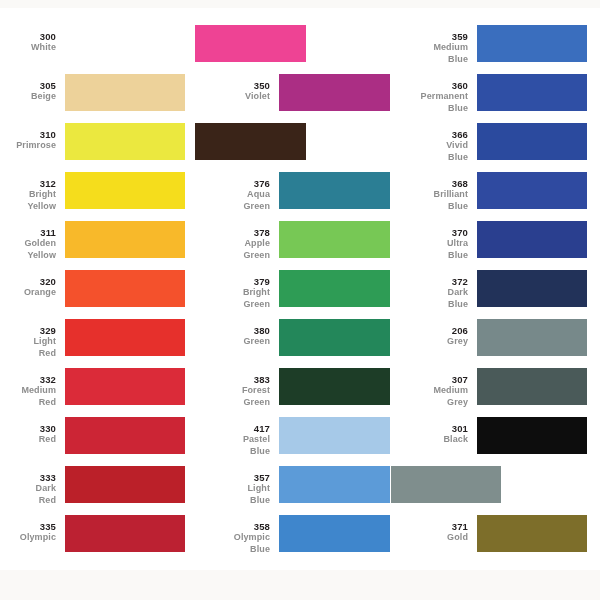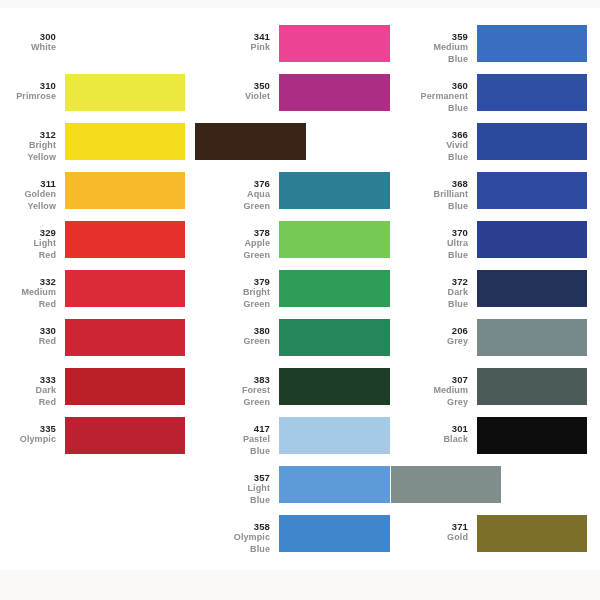--- a/index.html
+++ b/index.html
@@ -94,34 +94,42 @@
 
 <div id="page">
   <div id="sheet"></div>
   <div id="grid">
       <div class="column col-0">
         <div class="swatch-row">
           <div class="label-block"><span class="code">300</span><span class="name">White</span></div>
           <div class="chip is-white" style="background: rgb(255, 255, 255);"></div>
         </div>
         <div class="swatch-row">
+          <div class="label-block"><span class="code">305</span><span class="name">Beige</span></div>
+          <div class="chip" style="background: rgb(237, 210, 154);"></div>
+        </div>
+        <div class="swatch-row">
           <div class="label-block"><span class="code">310</span><span class="name">Primrose</span></div>
           <div class="chip" style="background: rgb(235, 232, 63);"></div>
         </div>
         <div class="swatch-row">
           <div class="label-block"><span class="code">312</span><span class="name">Bright
 Yellow</span></div>
           <div class="chip" style="background: rgb(245, 221, 28);"></div>
         </div>
         <div class="swatch-row">
           <div class="label-block"><span class="code">311</span><span class="name">Golden
 Yellow</span></div>
           <div class="chip" style="background: rgb(248, 185, 42);"></div>
         </div>
         <div class="swatch-row">
+          <div class="label-block"><span class="code">320</span><span class="name">Orange</span></div>
+          <div class="chip" style="background: rgb(244, 81, 44);"></div>
+        </div>
+        <div class="swatch-row">
           <div class="label-block"><span class="code">329</span><span class="name">Light
 Red</span></div>
           <div class="chip" style="background: rgb(230, 48, 44);"></div>
         </div>
         <div class="swatch-row">
           <div class="label-block"><span class="code">332</span><span class="name">Medium
 Red</span></div>
           <div class="chip" style="background: rgb(219, 43, 57);"></div>
         </div>
         <div class="swatch-row">
@@ -133,21 +141,20 @@
 Red</span></div>
           <div class="chip" style="background: rgb(187, 32, 41);"></div>
         </div>
         <div class="swatch-row">
           <div class="label-block"><span class="code">335</span><span class="name">Olympic</span></div>
           <div class="chip" style="background: rgb(188, 33, 50);"></div>
         </div>
       </div>
       <div class="column col-1">
         <div class="swatch-row">
-          <div class="label-block"><span class="code">341</span><span class="name">Pink</span></div>
           <div class="chip" style="background: rgb(238, 67, 148);"></div>
         </div>
         <div class="swatch-row">
           <div class="label-block"><span class="code">350</span><span class="name">Violet</span></div>
           <div class="chip" style="background: rgb(171, 46, 132);"></div>
         </div>
         <div class="swatch-row">
           <div class="chip" style="background: rgb(58, 36, 24);"></div>
         </div>
         <div class="swatch-row">

